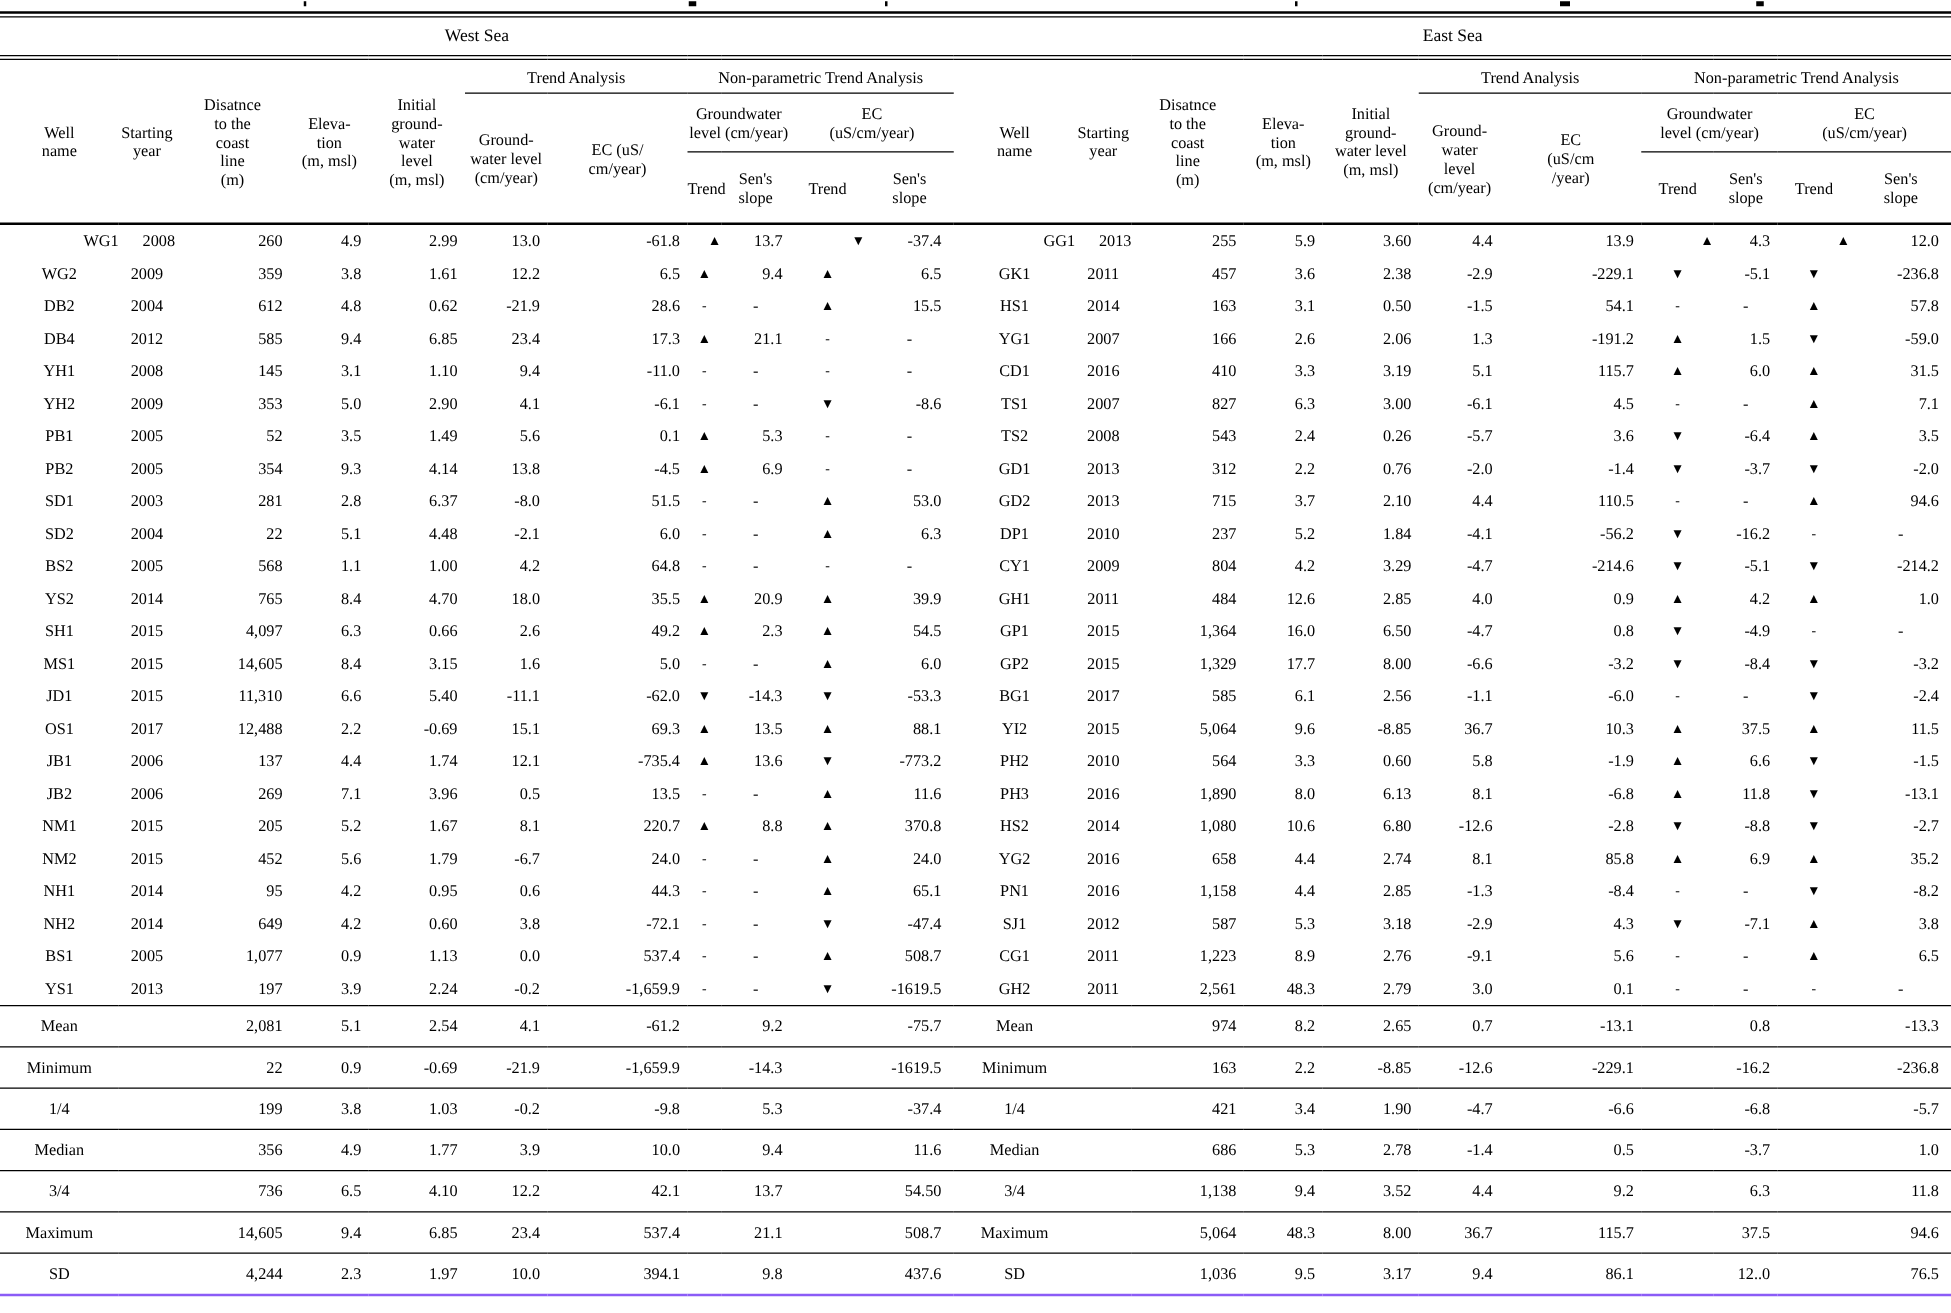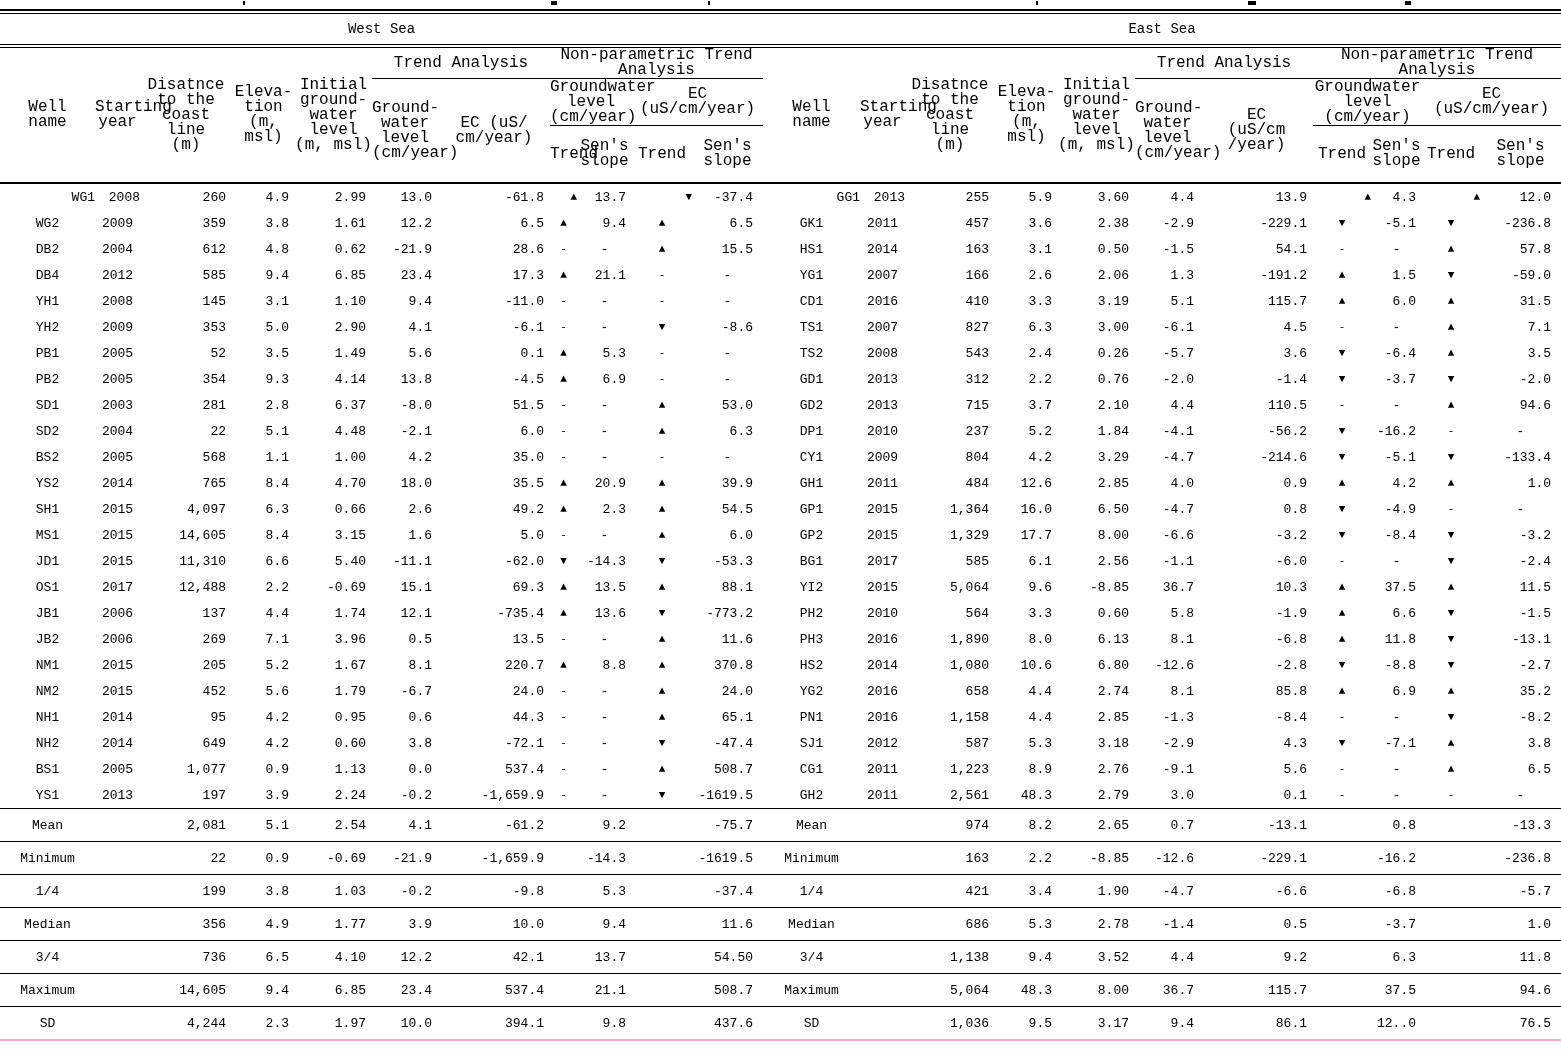--- a/index.html
+++ b/index.html
@@ -1,23 +1,23 @@
 <!DOCTYPE html>
 <html><head>
 <meta charset="utf-8">
 <style>
   html,body{margin:0;padding:0;background:#fff;}
   body{width:1561px;height:1050px;overflow:hidden;
        font-family:"Liberation Serif","DejaVu Serif",serif;color:#000;}
   .caption-strip{position:relative;height:9px;width:1561px;}
   .frag{position:absolute;top:1px;background:#000;}
   .rule-top{height:5px;border-top:2.5px solid #000;border-bottom:1.5px solid #000;width:1561px;box-sizing:border-box;}
-  table{width:1561px;table-layout:fixed;border-collapse:collapse;border-bottom:2px solid #f9a8d4;font-family:Liberation Mono, monospace;}
+  table{width:1561px;table-layout:fixed;border-collapse:collapse;border-bottom:2px solid #8b5cf6;}
   th,td{padding:0;margin:0;font-weight:normal;overflow:visible;}
-  thead th{white-space:pre-line;text-align:center;vertical-align:middle;font-size:16px;line-height:15px;}
+  thead th{white-space:pre-line;text-align:center;vertical-align:middle;font-size:13px;line-height:15px;}
   tr.sea th{height:30px;font-size:14px;border-bottom:4px double #000;}
   tr.ha th{height:26px;}
   tr.hb th{height:46px;}
   tr.hc th{height:56px;}
   th.grp{border-bottom:1.5px solid #000;}
   tbody td{font-size:13px;height:26px;vertical-align:middle;}
   tbody tr:first-child td{border-top:2px solid #000;text-align:right;}
   tr.summary td{height:32px;border-top:1.5px solid #000;}
   .c-well{text-align:center;}
   .c-year{text-align:center;}
@@ -388,36 +388,36 @@
         <td class="c-trend">-</td>
         <td class="c-sen c-senlast dash-center">-</td>
       </tr>
       <tr>
         <td class="c-well">BS2</td>
         <td class="c-year">2005</td>
         <td class="c-num">568</td>
         <td class="c-num">1.1</td>
         <td class="c-num">1.00</td>
         <td class="c-num">4.2</td>
-        <td class="c-num c-ec">35.0</td>
+        <td class="c-num c-ec">64.8</td>
         <td class="c-trend">-</td>
         <td class="c-sen dash-center">-</td>
         <td class="c-trend">-</td>
         <td class="c-sen c-senlast dash-center">-</td>
         <td class="c-well">CY1</td>
         <td class="c-year">2009</td>
         <td class="c-num">804</td>
         <td class="c-num">4.2</td>
         <td class="c-num">3.29</td>
         <td class="c-num">-4.7</td>
         <td class="c-num c-ec">-214.6</td>
         <td class="c-trend">▼</td>
         <td class="c-sen">-5.1</td>
         <td class="c-trend">▼</td>
-        <td class="c-sen c-senlast">-133.4</td>
+        <td class="c-sen c-senlast">-214.2</td>
       </tr>
       <tr>
         <td class="c-well">YS2</td>
         <td class="c-year">2014</td>
         <td class="c-num">765</td>
         <td class="c-num">8.4</td>
         <td class="c-num">4.70</td>
         <td class="c-num">18.0</td>
         <td class="c-num c-ec">35.5</td>
         <td class="c-trend">▲</td>

